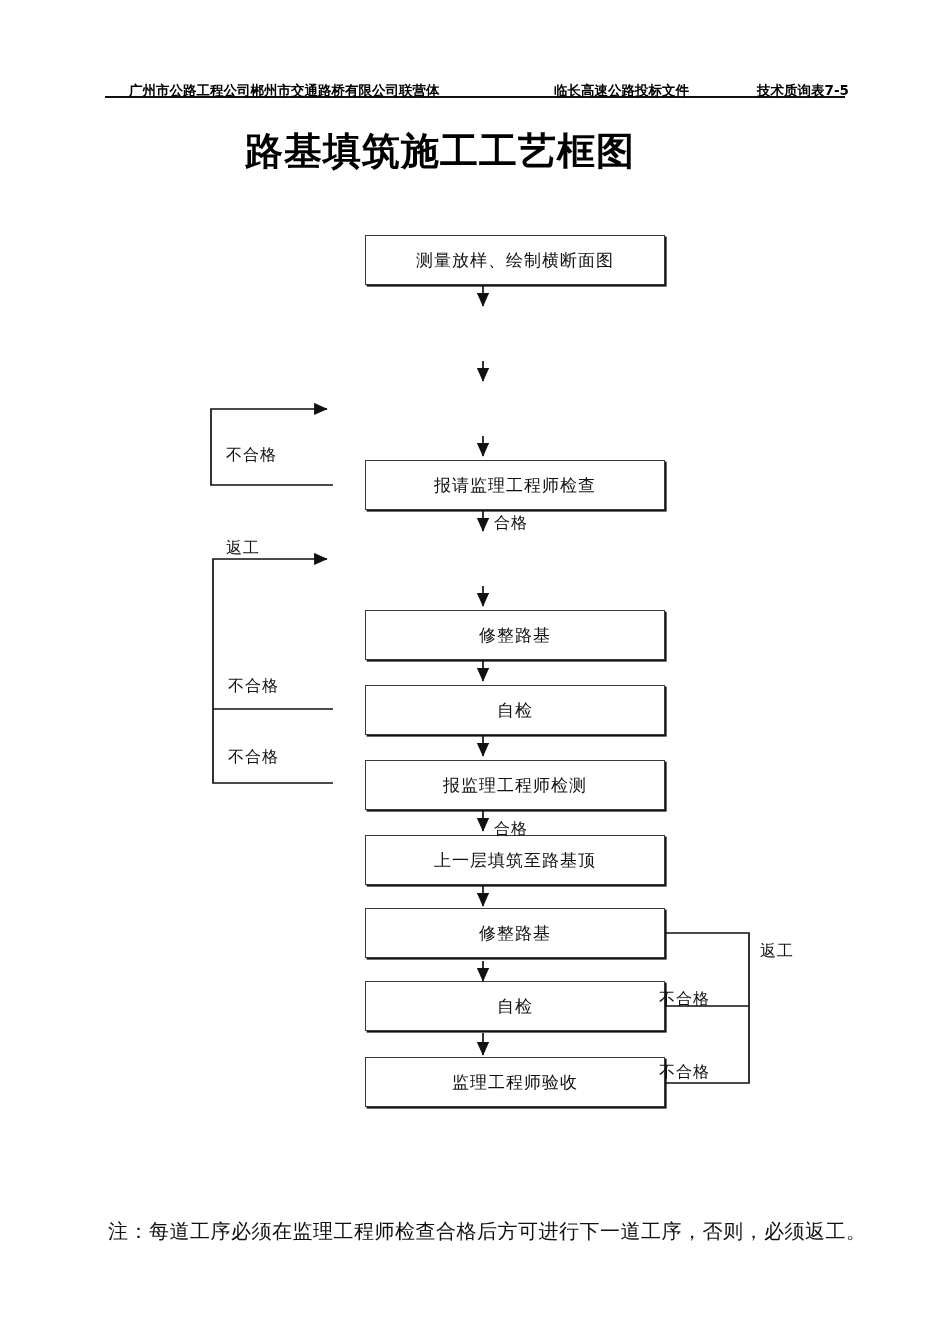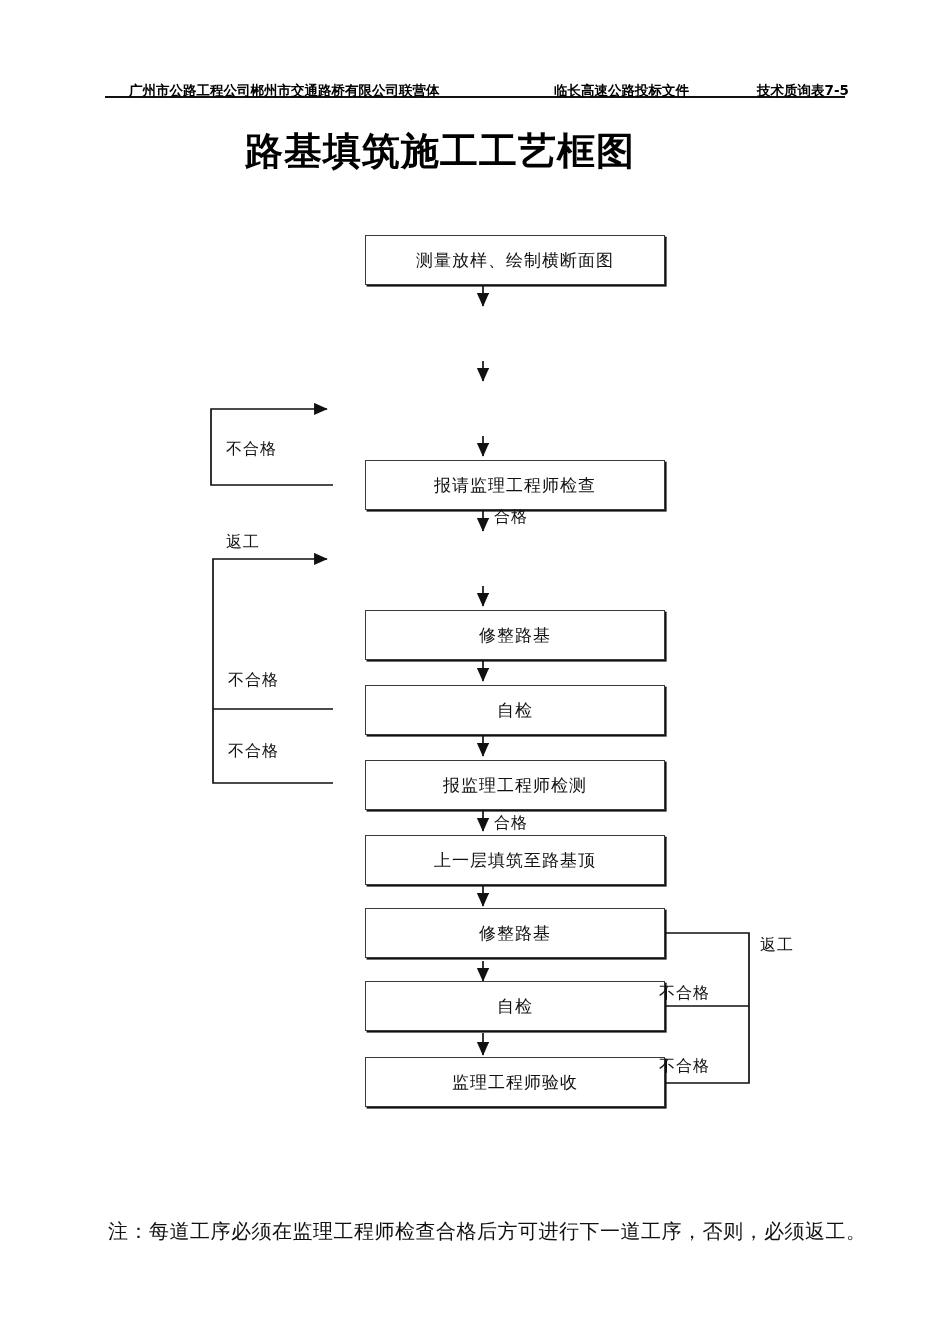--- a/index.html
+++ b/index.html
@@ -82,20 +82,21 @@
   }
 
   
   .elabel {
     position: absolute;
     font-size: 16px;
     letter-spacing: 1px;
     color: #111;
     white-space: nowrap;
     line-height: 18px;
+    margin-top: 6px;
   }
 
   
   #foot-note {
     position: absolute;
     left: 108px;
     top: 1218px;
     width: 760px;
     font-size: 20px;
     letter-spacing: 0.5px;

